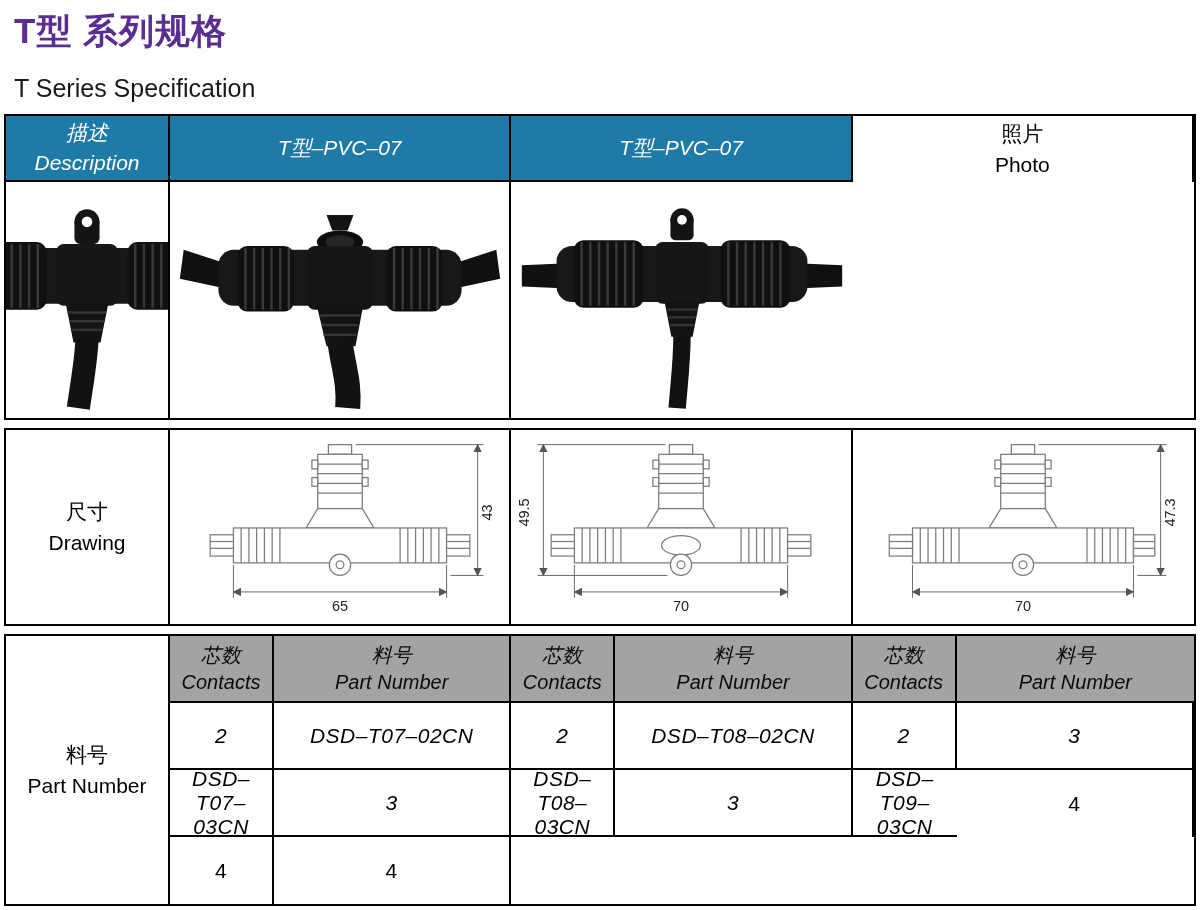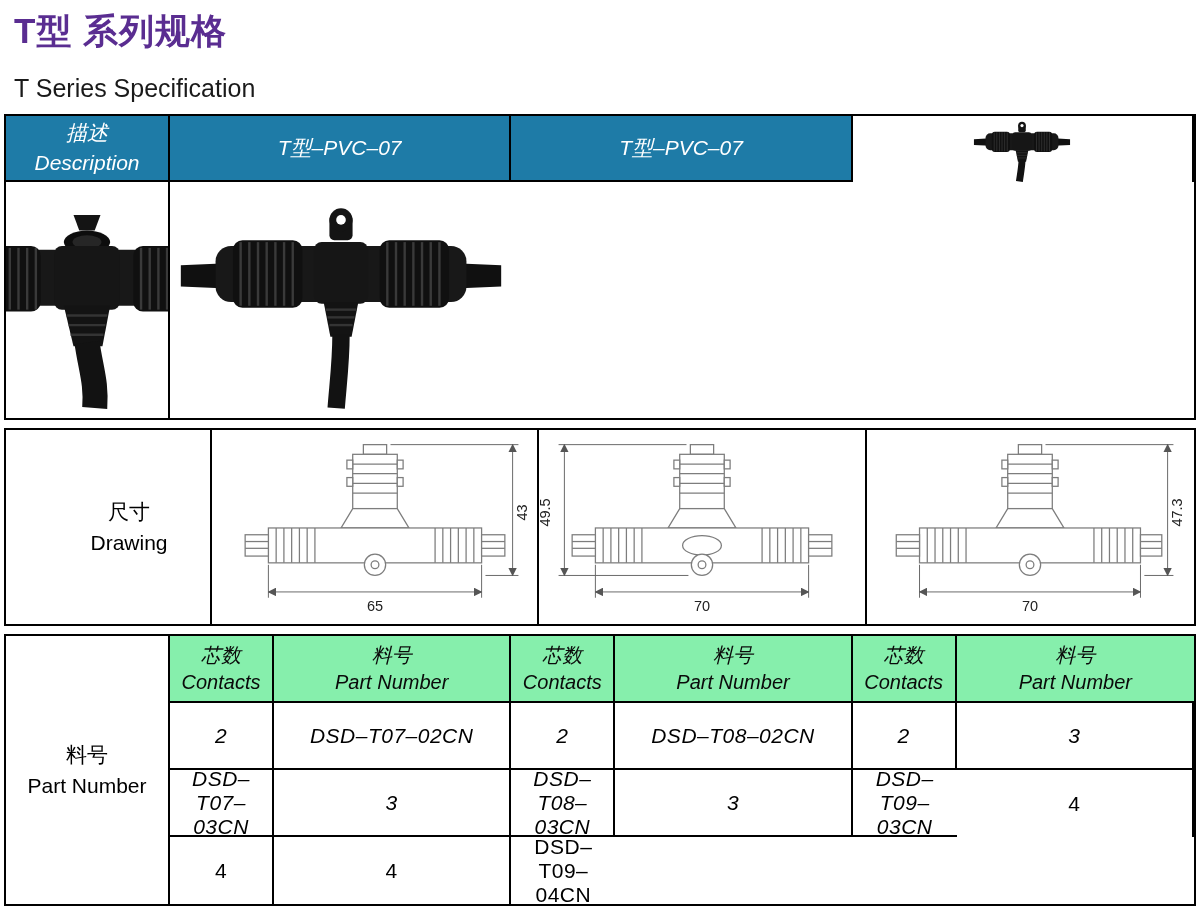--- a/index.html
+++ b/index.html
@@ -3,29 +3,29 @@
 <meta charset="utf-8">
 <style>
   * { box-sizing: border-box; margin: 0; padding: 0; }
   html,body { width:1200px; height:910px; background:#ffffff; font-family:"Liberation Sans", sans-serif; position:relative; overflow:hidden; }
 
   .title-cn { position:absolute; left:14px; top:8px; font-size:35px; font-weight:bold; color:#5a2d91; letter-spacing:1px; }
   .title-en { position:absolute; left:14px; top:52px; font-size:25px; color:#1a1a1a;margin-top:22px; }
 
   .tblock { position:absolute; left:4px; width:1192px; border:2px solid #000; background:#fff; display:grid; }
   #block-spec    { top:114px; height:306px; grid-template-columns:164px 1fr 1fr 1fr; grid-template-rows:66px 1fr; }
-  #block-drawing { top:428px; height:198px; grid-template-columns:164px 1fr 1fr 1fr; grid-template-rows:1fr;padding-left:42px; }
+  #block-drawing { top:428px; height:198px; grid-template-columns:164px 1fr 1fr 1fr; grid-template-rows:1fr; }
   #block-parts   { top:634px; height:272px; grid-template-columns:164px 104px 1fr 104px 1fr 104px 1fr; grid-template-rows:repeat(4,1fr); }
 
   .c { display:flex; flex-direction:column; align-items:center; justify-content:center; text-align:center; overflow:hidden; }
   .br { border-right:2px solid #000; }
   .bb { border-bottom:2px solid #000;font-style:italic; }
 
   .hdr { background:#1e7ba7; color:#ffffff; font-size:21px; line-height:1.45; }
-  .sub-hdr { background:#86efac; color:#0a0a0a; font-size:20px; line-height:1.35; }
+  .sub-hdr { background:#a3a3a3; color:#0a0a0a; font-size:20px; line-height:1.35; }
   .lbl { font-size:21px; color:#000; line-height:1.5; }
   .val { font-size:21px; color:#000; letter-spacing:0.5px; }
   .span4 { grid-column:1; grid-row:1 / 5; }
 
   svg { display:block; }
 </style>
 </head>
 <body>
 
 <div class="title-cn">T型 系列规格</div>
@@ -37,20 +37,24 @@
     <span>描述</span>
     <span>Description</span>
   </div>
   <div class="c hdr br bb">
     <span>T型–PVC–07</span>
   </div>
   <div class="c hdr br bb">
     <span>T型–PVC–07</span>
   </div>
 
+  <div class="c lbl br">
+    <span>照片</span>
+    <span>Photo</span>
+  </div>
 
   <div class="c br">
     <svg viewBox="0 0 340 228" width="330" height="220">
       <rect x="157" y="28" width="26" height="28" rx="6" fill="#141414"></rect>
       <circle cx="170" cy="33" r="13" fill="#141414"></circle>
       <circle cx="170" cy="33" r="5.5" fill="#ffffff"></circle>
       <path d="M4 80 L60 77 L60 103 L4 100 Z" fill="#101010"></path>
       <path d="M336 80 L280 77 L280 103 L336 100 Z" fill="#101010"></path>
       <rect x="44" y="60" width="252" height="58" rx="16" fill="#181818"></rect>
       <rect x="66" y="54" width="62" height="70" rx="10" fill="#101010"></rect>
@@ -365,14 +369,13 @@
   <div class="c val br bb">3</div>
   <div class="c val br bb">DSD–T07–03CN</div>
   <div class="c val br bb">3</div>
   <div class="c val br bb">DSD–T08–03CN</div>
   <div class="c val br bb">3</div>
   <div class="c val bb">DSD–T09–03CN</div>
 
   <div class="c val br">4</div>
   <div class="c val br">4</div>
   <div class="c val br">4</div>
-  <div class="c val">DSD–T09–04CN</div>
 </div>
 
 </body></html>

